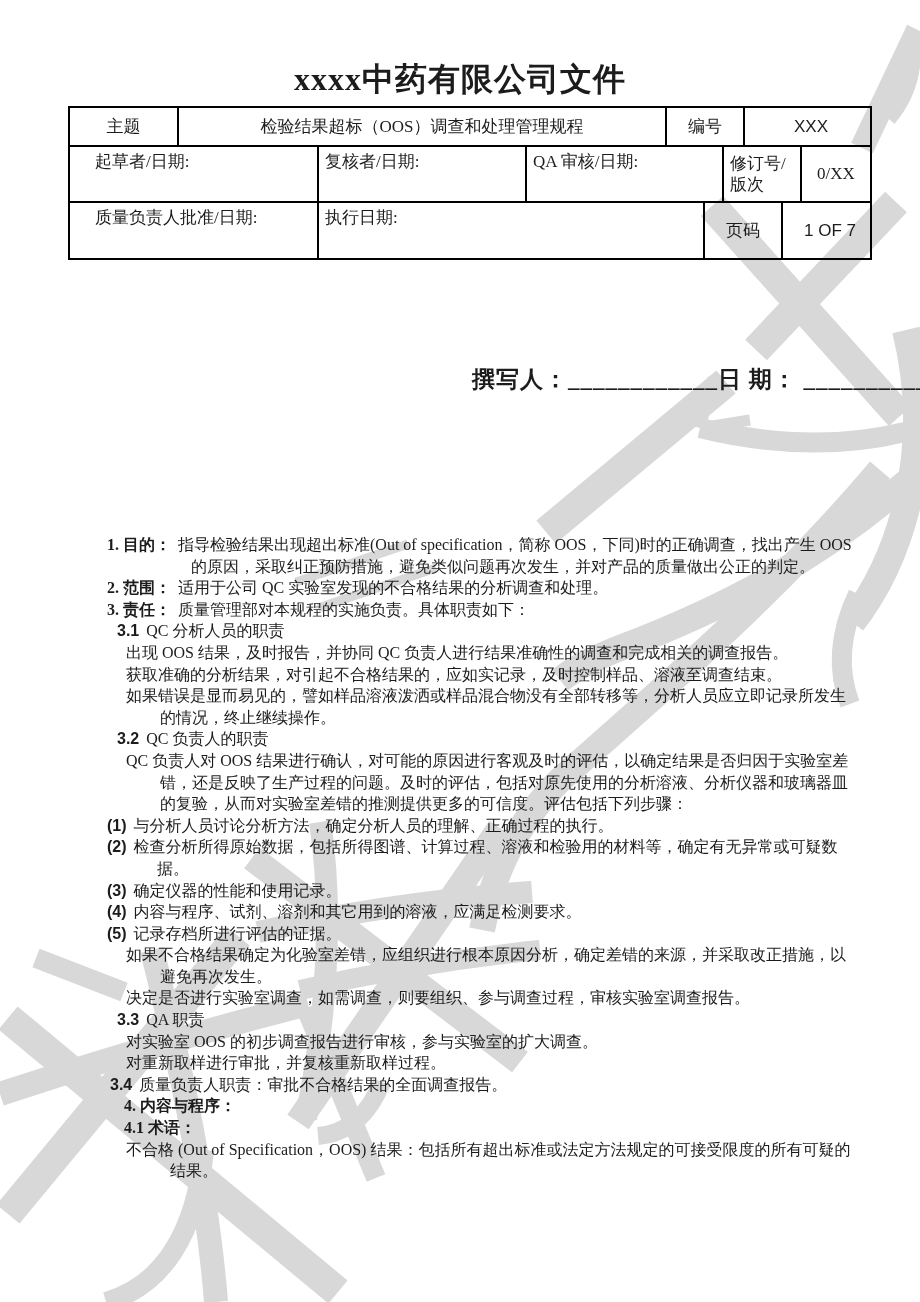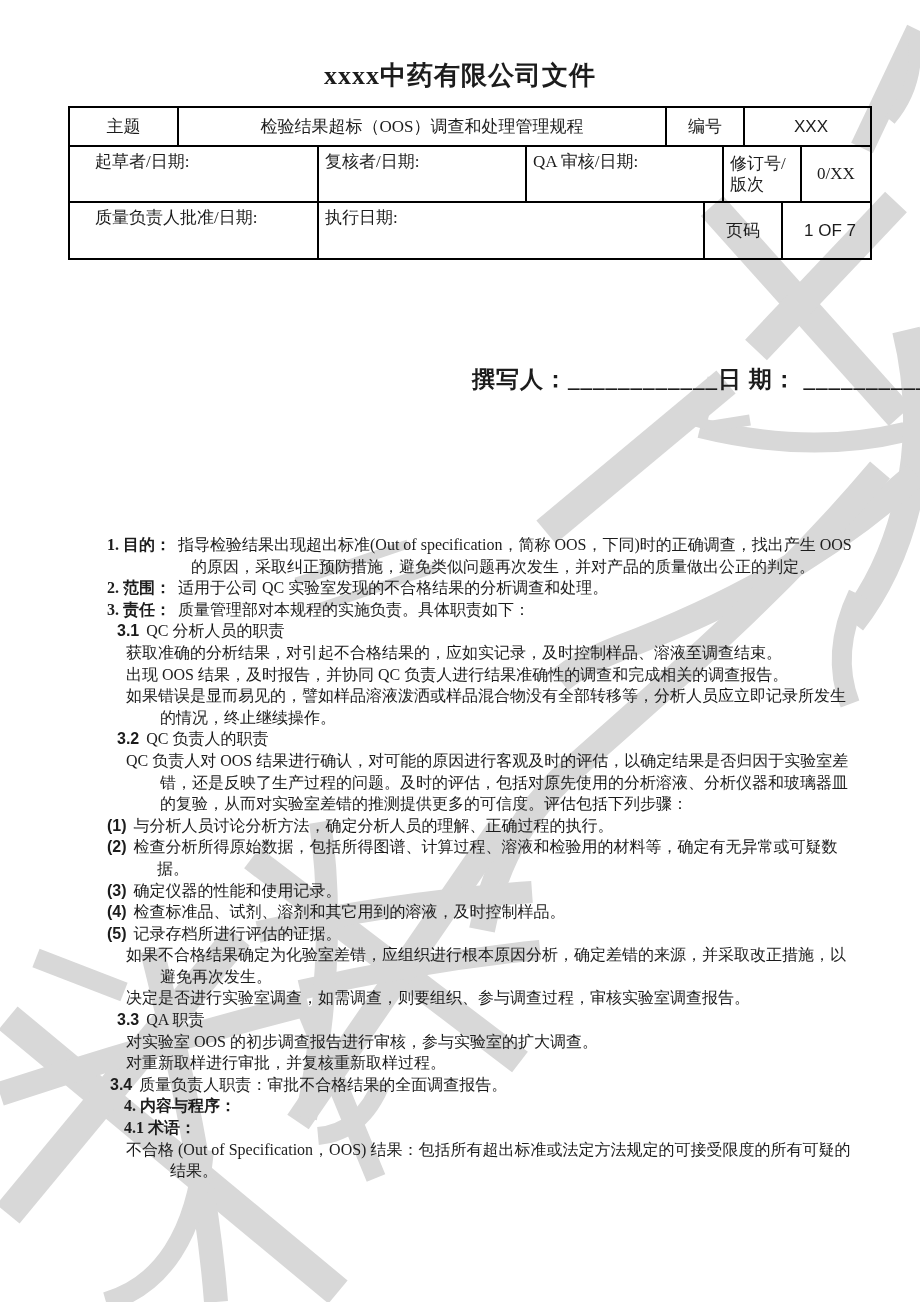--- a/index.html
+++ b/index.html
@@ -6,21 +6,21 @@
   body{
     width:920px;height:1302px;position:relative;overflow:hidden;
     background:#ffffff;color:#1c1c1c;
     font-family:"Liberation Serif","DejaVu Serif",serif;
   }
   
   .watermark{position:absolute;left:0;top:0;width:920px;height:1302px;z-index:0;}
   
   .doc-title{
     position:absolute;left:0;top:58px;width:920px;text-align:center;
-    font-size:26px;font-weight:bold;letter-spacing:1px;z-index:2;
+    font-size:32px;font-weight:bold;letter-spacing:1px;z-index:2;
   }
   
   .doc-table{
     position:absolute;left:68px;top:106px;width:804px;z-index:2;
     border:2px solid #000;box-sizing:border-box;font-size:17px;
   }
   .trow{display:flex;box-sizing:border-box;}
   .trow + .trow{border-top:2px solid #000;}
   .tcell{
     box-sizing:border-box;padding:4px 6px;display:flex;
@@ -119,29 +119,29 @@
   </div>
 </div>
 
 <div class="sig-line"><span>撰写人：</span><span>____________</span><span>日 期：</span> <span>____________</span></div>
 
 <div class="body-text">
   <p class="para m0 hang84"><span class="lb">1. 目的：</span><span>指导检验结果出现超出标准(Out of specification，简称 OOS，下同)时的正确调查，找出产生 OOS 的原因，采取纠正预防措施，避免类似问题再次发生，并对产品的质量做出公正的判定。</span></p>
   <p class="para m0"><span class="lb">2. 范围：</span><span>适用于公司 QC 实验室发现的不合格结果的分析调查和处理。</span></p>
   <p class="para m0"><span class="lb">3. 责任：</span><span>质量管理部对本规程的实施负责。具体职责如下：</span></p>
   <p class="para sec nl"><span class="lb">3.1</span><span>QC 分析人员的职责</span></p>
+  <p class="para plain"><span>出现 OOS 结果，及时报告，并协同 QC 负责人进行结果准确性的调查和完成相关的调查报告。</span></p>
   <p class="para plain"><span>获取准确的分析结果，对引起不合格结果的，应如实记录，及时控制样品、溶液至调查结束。</span></p>
-  <p class="para plain"><span>出现 OOS 结果，及时报告，并协同 QC 负责人进行结果准确性的调查和完成相关的调查报告。</span></p>
   <p class="para plain hang34"><span>如果错误是显而易见的，譬如样品溶液泼洒或样品混合物没有全部转移等，分析人员应立即记录所发生的情况，终止继续操作。</span></p>
   <p class="para sec nl"><span class="lb">3.2</span><span>QC 负责人的职责</span></p>
   <p class="para plain hang34"><span>QC 负责人对 OOS 结果进行确认，对可能的原因进行客观及时的评估，以确定结果是否归因于实验室差错，还是反映了生产过程的问题。及时的评估，包括对原先使用的分析溶液、分析仪器和玻璃器皿的复验，从而对实验室差错的推测提供更多的可信度。评估包括下列步骤：</span></p>
   <p class="para m0 nl"><span class="lb">(1)</span><span>与分析人员讨论分析方法，确定分析人员的理解、正确过程的执行。</span></p>
   <p class="para m0 nl hang50"><span class="lb">(2)</span><span>检查分析所得原始数据，包括所得图谱、计算过程、溶液和检验用的材料等，确定有无异常或可疑数据。</span></p>
   <p class="para m0 nl"><span class="lb">(3)</span><span>确定仪器的性能和使用记录。</span></p>
-  <p class="para m0 nl"><span class="lb">(4)</span><span>检查标准品、试剂、溶剂和其它用到的溶液，及时控制样品。</span></p>
+  <p class="para m0 nl"><span class="lb">(4)</span><span>内容与程序、试剂、溶剂和其它用到的溶液，应满足检测要求。</span></p>
   <p class="para m0 nl"><span class="lb">(5)</span><span>记录存档所进行评估的证据。</span></p>
   <p class="para plain hang34"><span>如果不合格结果确定为化验室差错，应组织进行根本原因分析，确定差错的来源，并采取改正措施，以避免再次发生。</span></p>
   <p class="para plain"><span>决定是否进行实验室调查，如需调查，则要组织、参与调查过程，审核实验室调查报告。</span></p>
   <p class="para sec nl"><span class="lb">3.3</span><span>QA 职责</span></p>
   <p class="para plain"><span>对实验室 OOS 的初步调查报告进行审核，参与实验室的扩大调查。</span></p>
   <p class="para plain"><span>对重新取样进行审批，并复核重新取样过程。</span></p>
   <p class="para p34 nl"><span class="lb">3.4</span><span>质量负责人职责：审批不合格结果的全面调查报告。</span></p>
   <p class="para h4x"><span class="lb">4. 内容与程序：</span></p>
   <p class="para h4x"><span class="lb">4.1 术语：</span></p>
   <p class="para plain hang44"><span>不合格 (Out of Specification，OOS) 结果：包括所有超出标准或法定方法规定的可接受限度的所有可疑的结果。</span></p>

